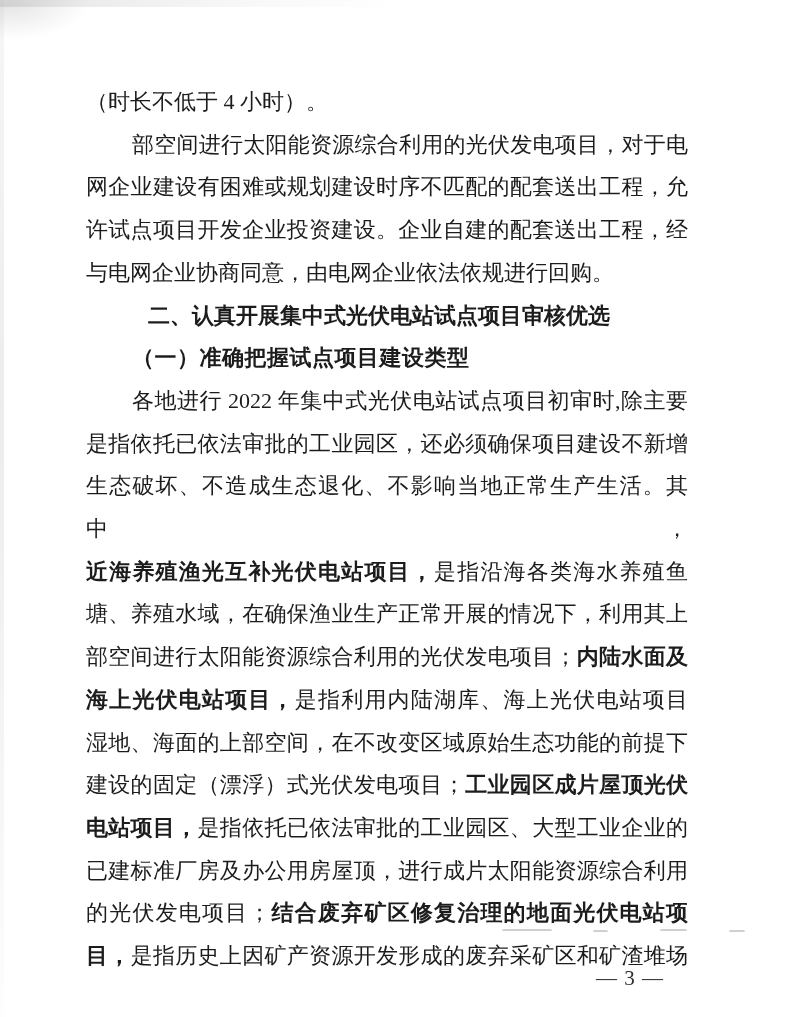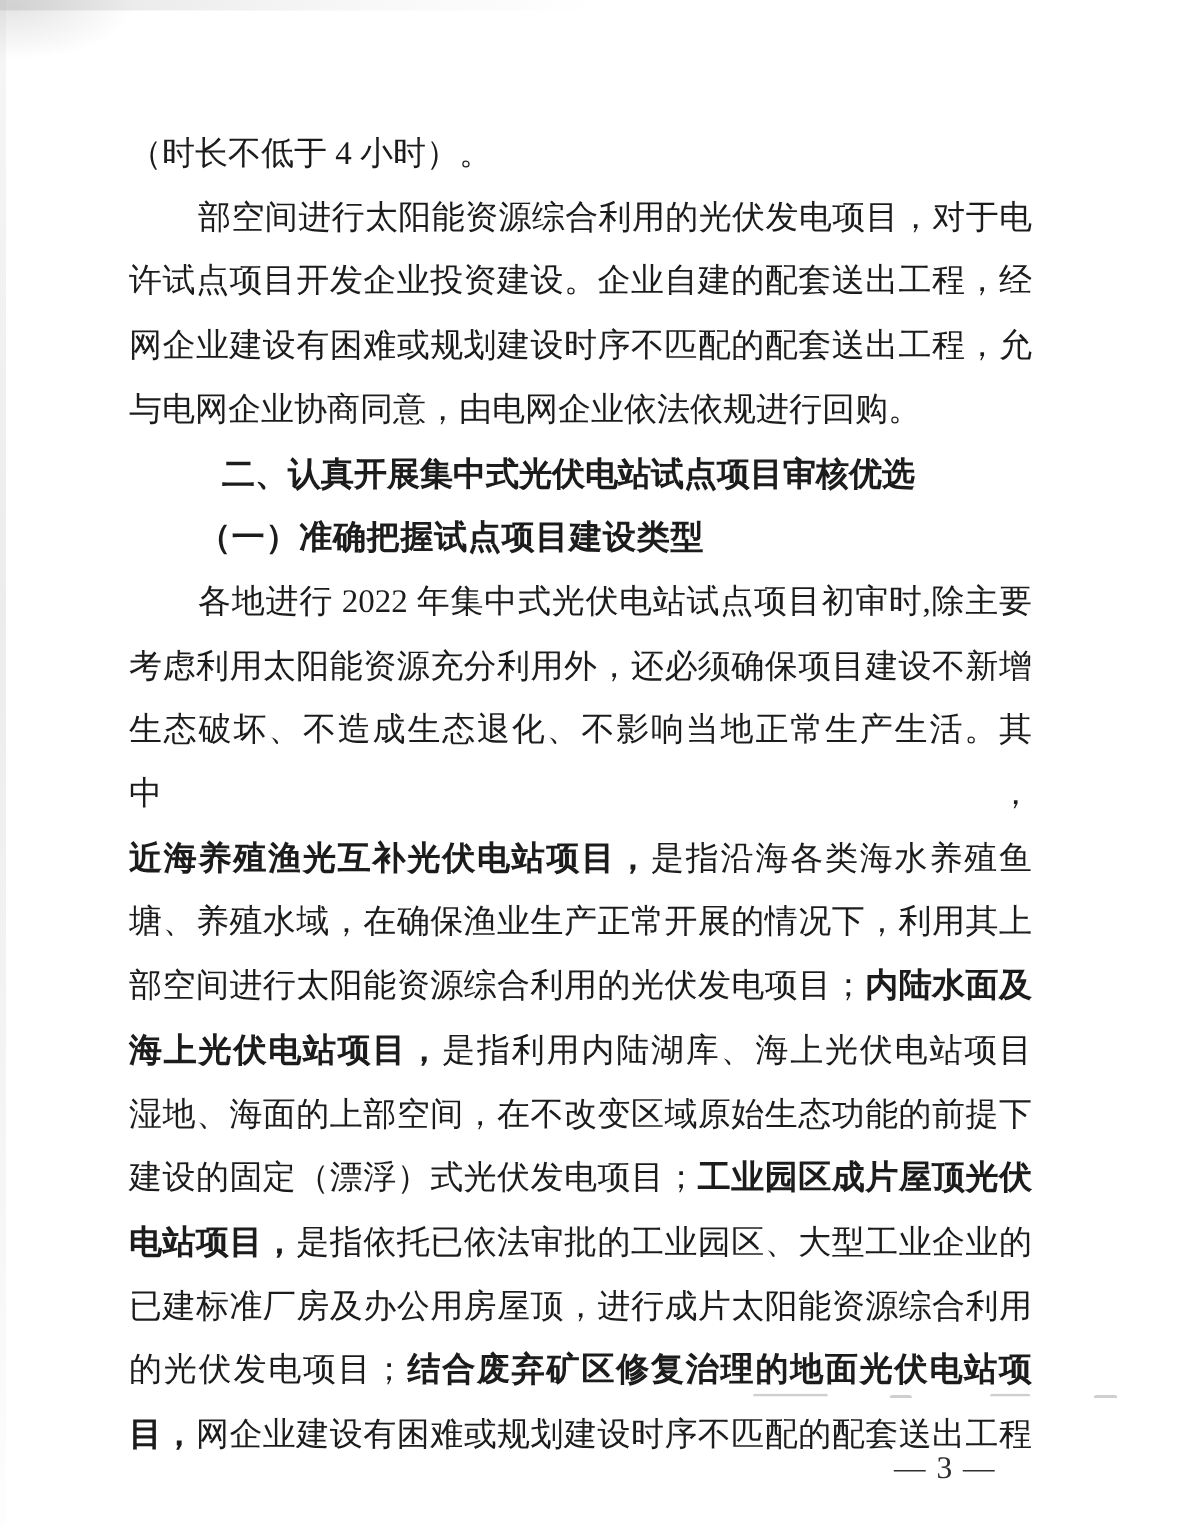--- a/index.html
+++ b/index.html
@@ -92,37 +92,37 @@
   <div class="scan-corner"></div>
   <div class="scan-left"></div>
   <div class="smudge s1"></div>
   <div class="smudge s2"></div>
   <div class="smudge s3"></div>
   <div class="smudge s4"></div>
 
   <div class="content">
       <div class="line"><span>（时长不低于 4 小时）。</span></div>
       <div class="line just indent"><span>部空间进行太阳能资源综合利用的光伏发电项目，对于电</span></div>
+      <div class="line just"><span>网企业建设有困难或规划建设时序不匹配的配套送出工程，允</span></div>
       <div class="line just"><span>许试点项目开发企业投资建设。企业自建的配套送出工程，经</span></div>
-      <div class="line just"><span>网企业建设有困难或规划建设时序不匹配的配套送出工程，允</span></div>
       <div class="line"><span>与电网企业协商同意，由电网企业依法依规进行回购。</span></div>
       <div class="line indent"><span class="run-hei">二、认真开展集中式光伏电站试点项目审核优选</span></div>
       <div class="line indent"><span class="run-kai">（一）准确把握试点项目建设类型</span></div>
       <div class="line just indent"><span>各地进行 2022 年集中式光伏电站试点项目初审时,除主要</span></div>
-      <div class="line just"><span>考虑利用太阳能资源充分利用外，还必须确保项目建设不新增</span></div>
+      <div class="line just"><span>是指依托已依法审批的工业园区，还必须确保项目建设不新增</span></div>
       <div class="line just"><span>生态破坏、不造成生态退化、不影响当地正常生产生活。其中，</span></div>
       <div class="line just"><span class="run-bold">近海养殖渔光互补光伏电站项目，</span><span>是指沿海各类海水养殖鱼</span></div>
       <div class="line just"><span>塘、养殖水域，在确保渔业生产正常开展的情况下，利用其上</span></div>
       <div class="line just"><span>部空间进行太阳能资源综合利用的光伏发电项目；</span><span class="run-bold">内陆水面及</span></div>
       <div class="line just"><span class="run-bold">海上光伏电站项目，</span><span>是指利用内陆湖库、海上光伏电站项目</span></div>
       <div class="line just"><span>湿地、海面的上部空间，在不改变区域原始生态功能的前提下</span></div>
       <div class="line just"><span>建设的固定（漂浮）式光伏发电项目；</span><span class="run-bold">工业园区成片屋顶光伏</span></div>
       <div class="line just"><span class="run-bold">电站项目，</span><span>是指依托已依法审批的工业园区、大型工业企业的</span></div>
       <div class="line just"><span>已建标准厂房及办公用房屋顶，进行成片太阳能资源综合利用</span></div>
       <div class="line just"><span>的光伏发电项目；</span><span class="run-bold">结合废弃矿区修复治理的地面光伏电站项</span></div>
-      <div class="line just"><span class="run-bold">目，</span><span>网企业建设有困难或规划建设时序不匹配的配套送出工程</span></div>
+      <div class="line just"><span class="run-bold">目，</span><span>是指历史上因矿产资源开发形成的废弃采矿区和矿渣堆场</span></div>
     </div>
 
   <div class="footer">
     <span>— 3 —</span>
   </div>
 
 </div>
 
 </body></html>

